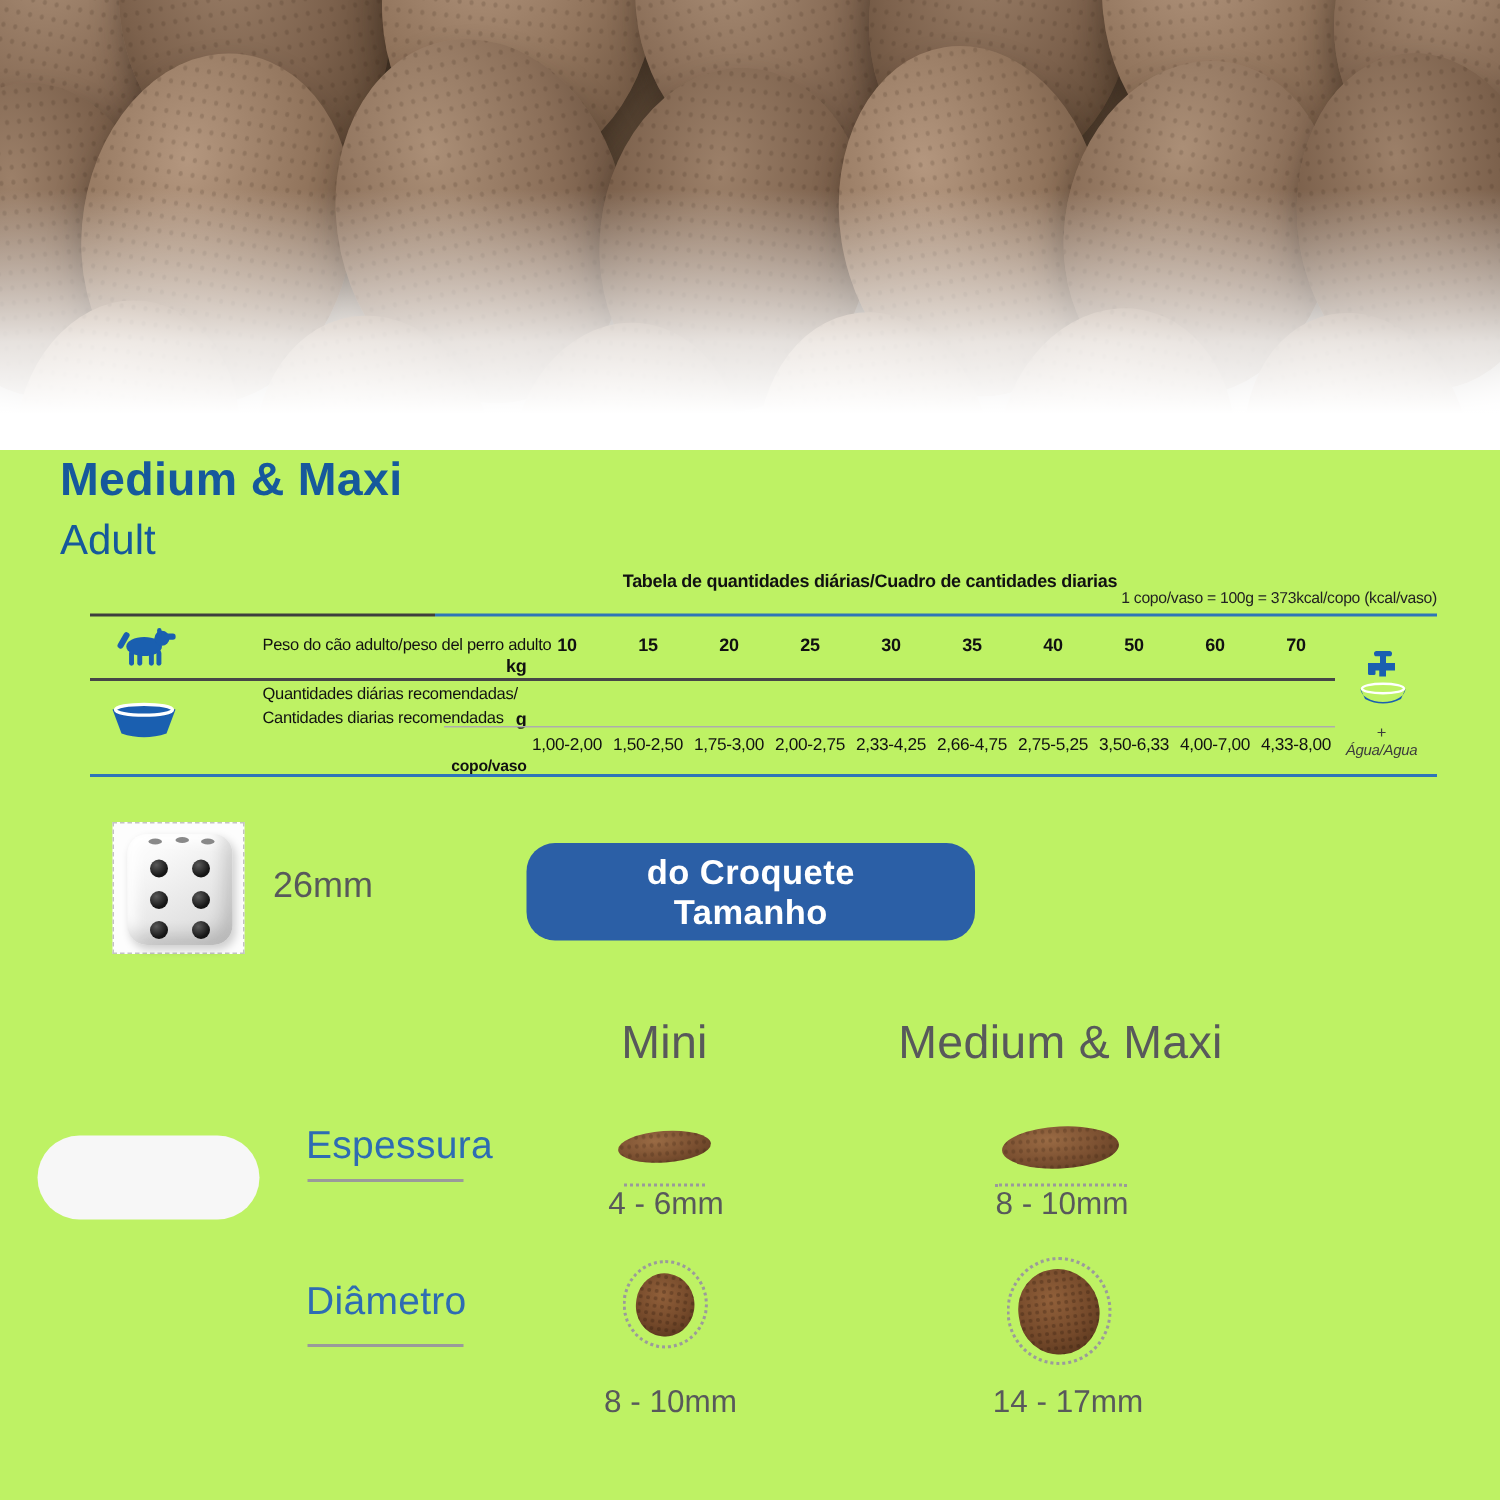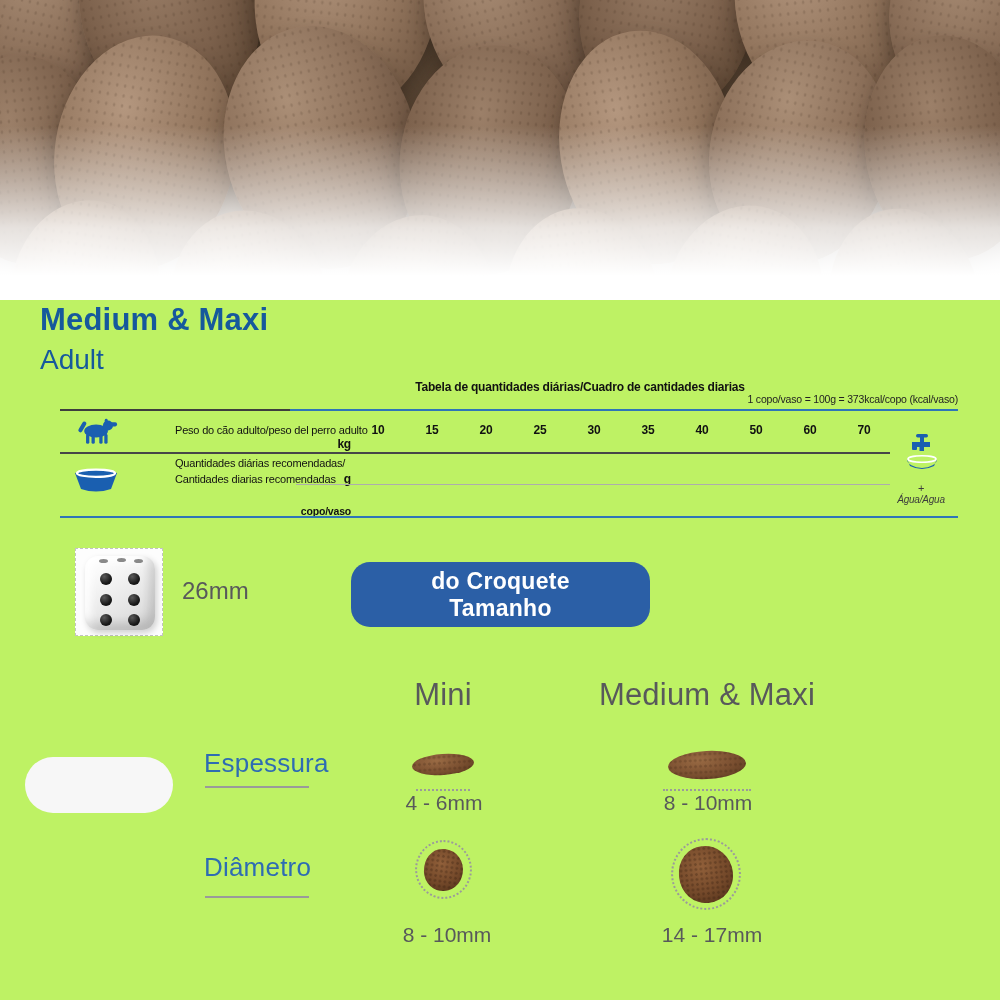--- a/index.html
+++ b/index.html
@@ -175,20 +175,32 @@
       </svg>
     </span>
     <div class="row-label" style="top:457px;">Quantidades diárias recomendadas/</div>
     <div class="row-label" style="top:473px;">Cantidades diarias recomendadas</div>
 
     <div class="unit" style="top:459px; font-size:12px;">g</div>
 
     <div class="ln ln-sub"></div>
 
     <div class="unit" style="top:492px; font-size:10.5px;">copo/vaso</div>
+    <div class="cells cells-val" style="top:491px;">
+        <span>1,00-2,00</span>
+        <span>1,50-2,50</span>
+        <span>1,75-3,00</span>
+        <span>2,00-2,75</span>
+        <span>2,33-4,25</span>
+        <span>2,66-4,75</span>
+        <span>2,75-5,25</span>
+        <span>3,50-6,33</span>
+        <span>4,00-7,00</span>
+        <span>4,33-8,00</span>
+      </div>
 
     <div class="ln ln-bot"></div>
 
     <div class="water-block">
       <span>
         <svg width="40" height="44" viewBox="0 0 40 44" fill="#1a5fb0">
           <rect x="15" y="1" width="12" height="3.5" rx="1.7"></rect>
           <rect x="19" y="2" width="4" height="8"></rect>
           <path d="M11 9 H29 V14 H23 V18 H18.5 V14 H11 Z"></path>
           <rect x="11" y="9" width="5" height="8" rx="1"></rect>

